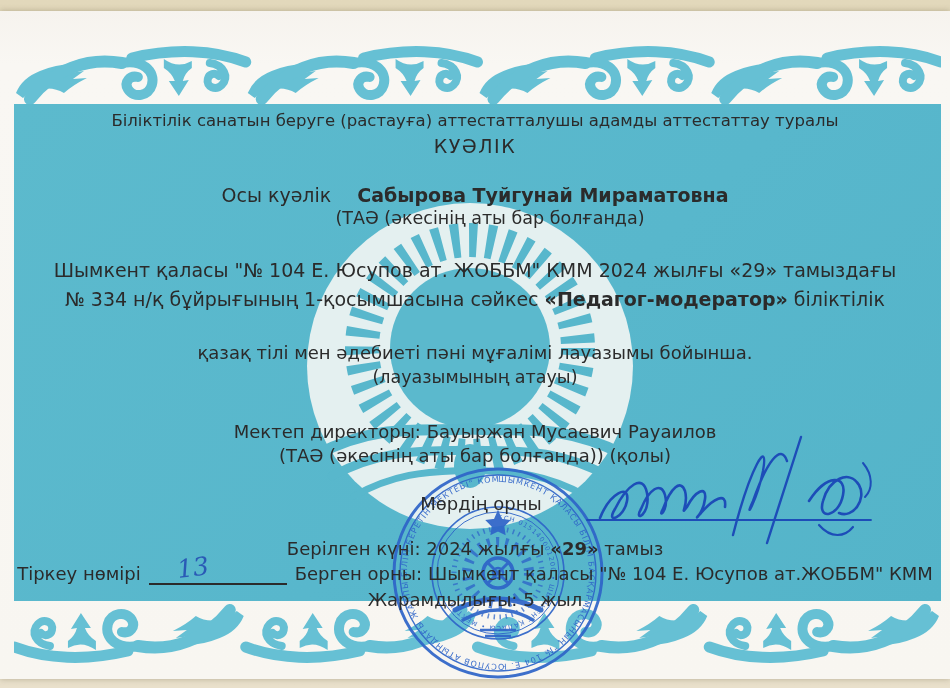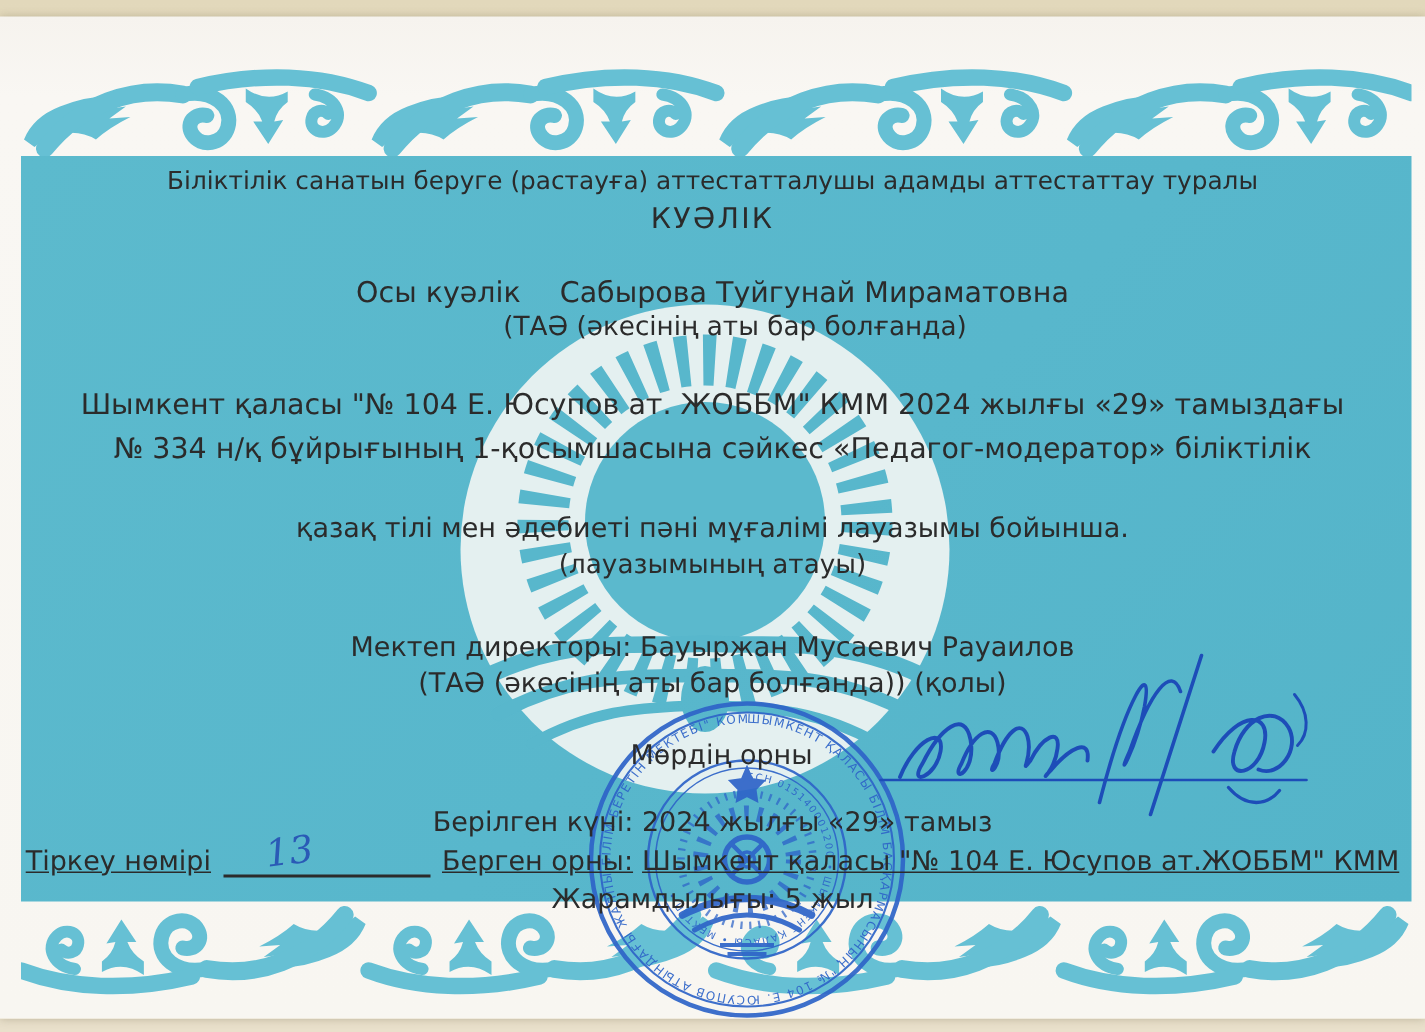--- a/index.html
+++ b/index.html
@@ -19,25 +19,25 @@
   .ornament-band svg{width:100%;height:100%;display:block;}
   .panel{
     position:absolute;left:14px;right:9px;top:93px;height:497px;
     background:linear-gradient(135deg,#5cbacd 0%,#58b7cc 55%,#54b4c9 100%);
   }
   .watermark{position:absolute;left:50%;top:62px;transform:translateX(-52%);opacity:.92;}
   .textlayer{position:absolute;inset:0;z-index:3;}
   .line{position:absolute;left:0;right:0;text-align:center;white-space:nowrap;}
   .fs16{font-size:16.5px;} .fs17{font-size:17.5px;} .fs18{font-size:18px;}
   .fs19{font-size:19px;} .title{font-size:19px;letter-spacing:1.5px;}
-  .b{font-weight:normal;}
+  .b{font-weight:bold;}
   .name-gap{margin-left:26px;}
   .stamp{position:absolute;left:383px;top:447px;width:230px;height:230px;z-index:2;opacity:.92;}
   .signature{position:absolute;left:585px;top:412px;width:300px;height:132px;z-index:4;}
-  .regrow{display:flex;justify-content:center;align-items:flex-end;gap:6px;text-decoration:underline;}
+  .regrow{display:flex;justify-content:center;align-items:flex-start;gap:6px;}
   .regline{
     position:relative;display:inline-block;width:138px;height:20px;
     border-bottom:2px solid #2b2b2b;margin:0 2px;
   }
   .handwritten{
     position:absolute;left:28px;top:-10px;
     font-family:"DejaVu Serif",serif;font-style:italic;
     font-size:25px;color:#2a5ab6;transform:rotate(-7deg);
   }
 </style>

